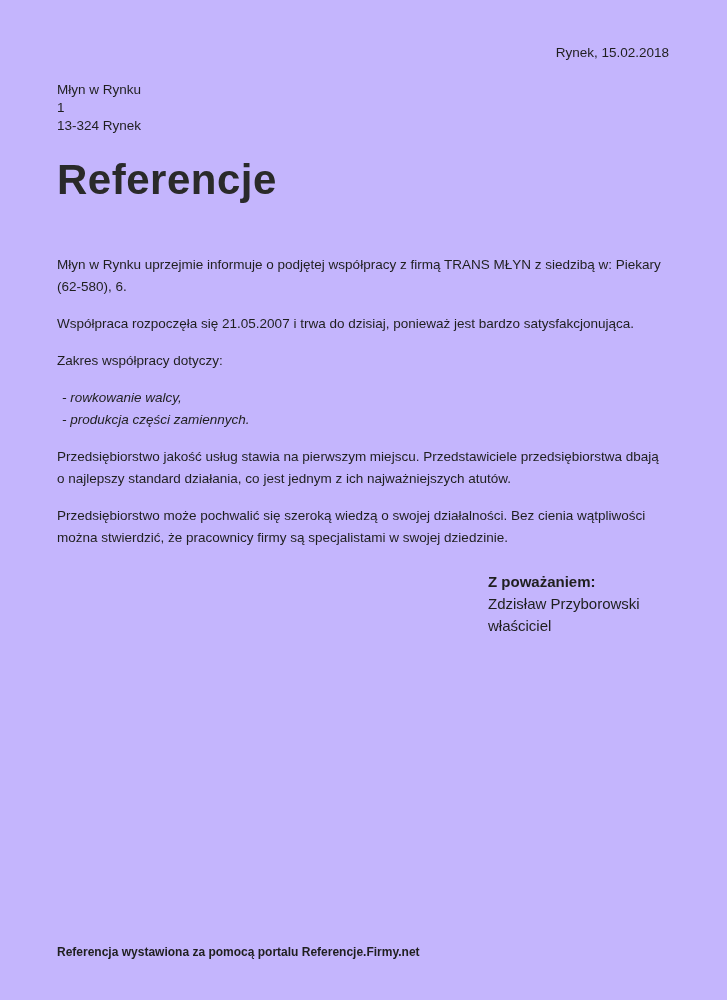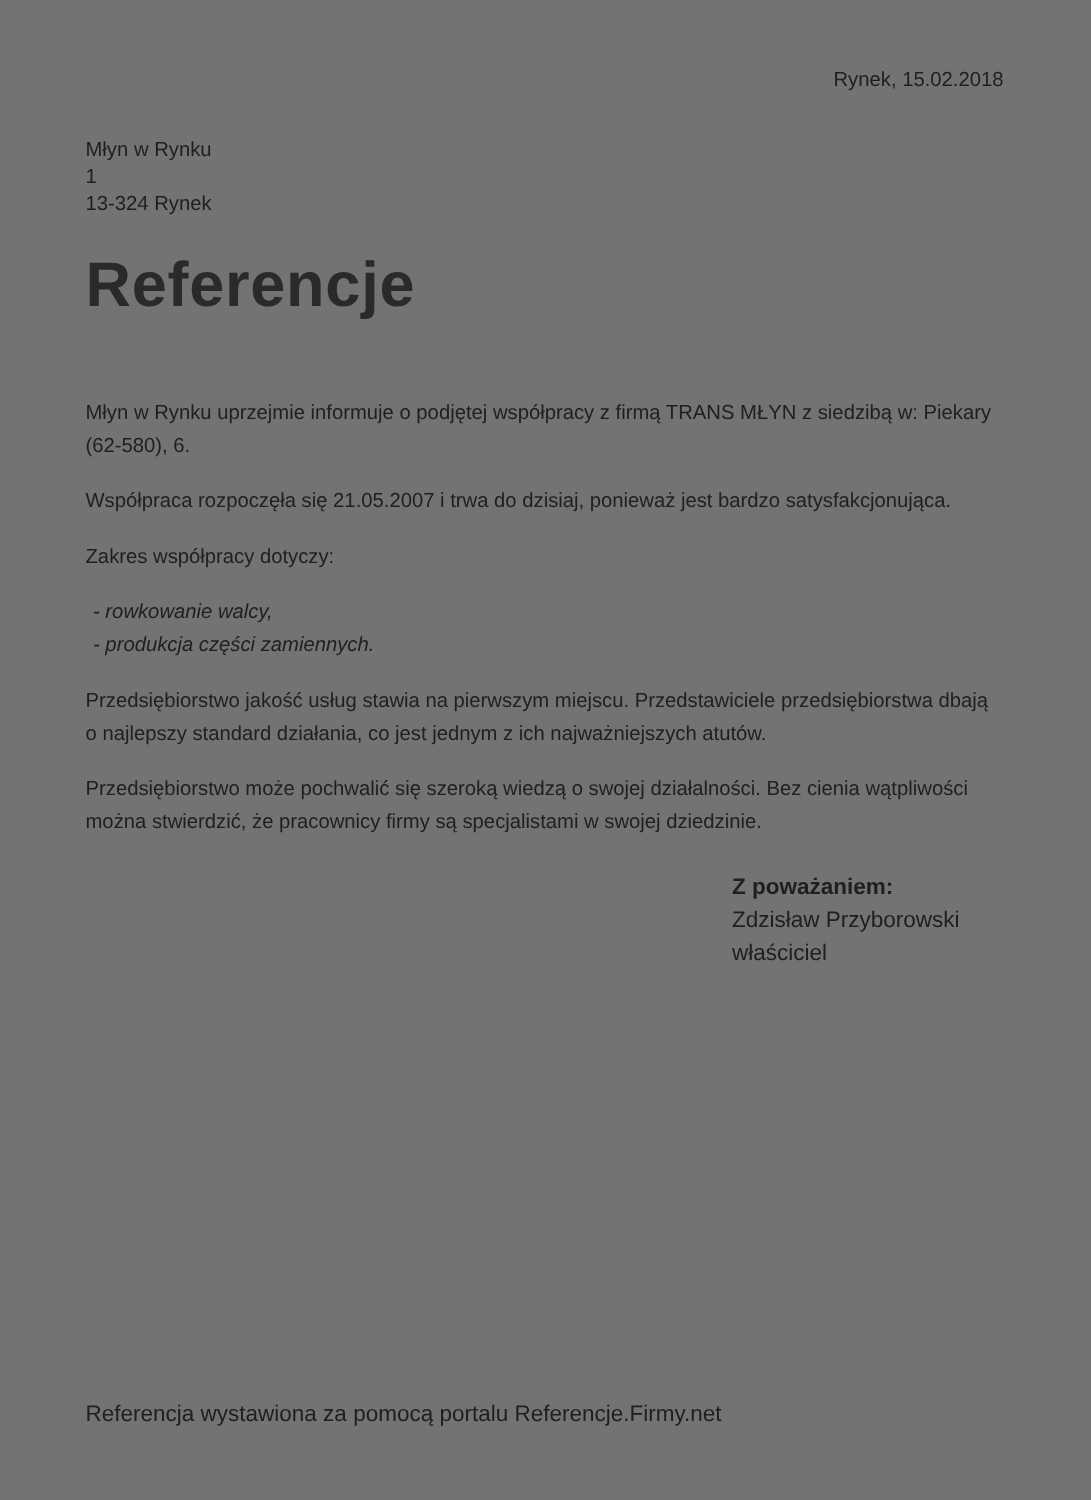--- a/index.html
+++ b/index.html
@@ -4,36 +4,36 @@
 <style>
   html, body {
     margin: 0;
     padding: 0;
     background: #ffffff;
   }
   .page {
     position: relative;
     width: 727px;
     height: 1000px;
-    background: #737373;
+    background: #c4b5fd;
     font-family: "Liberation Sans", sans-serif;
     color: #1f1f1f;
     overflow: hidden;
     box-sizing: border-box;
   }
   .content {
     padding: 45px 58px 0 57px;
   }
   .date-line {
     text-align: right;
     font-size: 13.5px;
     line-height: 16px;
   }
   .sender-block {
-    margin-top: 30px;
+    margin-top: 20px;
     font-size: 13.5px;
     line-height: 18px;
   }
   .letter-title {
     margin: 19px 0 0 0;
     text-align: left;
     font-size: 42px;
     font-weight: 700;
     line-height: 52px;
     letter-spacing: 0.5px;
@@ -60,24 +60,25 @@
     margin-left: 431px;
     font-size: 15px;
     line-height: 22px;
   }
   .signature-closing {
     font-weight: 700;
   }
   .footer-note {
     position: absolute;
     left: 57px;
-    bottom: 52px;
-    font-size: 15px;
+    bottom: 42px;
+    font-size: 12px;
     line-height: 11px;
     color: #1f1f1f;
+    font-weight: bold;
   }
 </style>
 </head>
 <body>
 
 <div class="page">
   <div class="content">
 
     <div class="date-line">Rynek, 15.02.2018</div>
 

